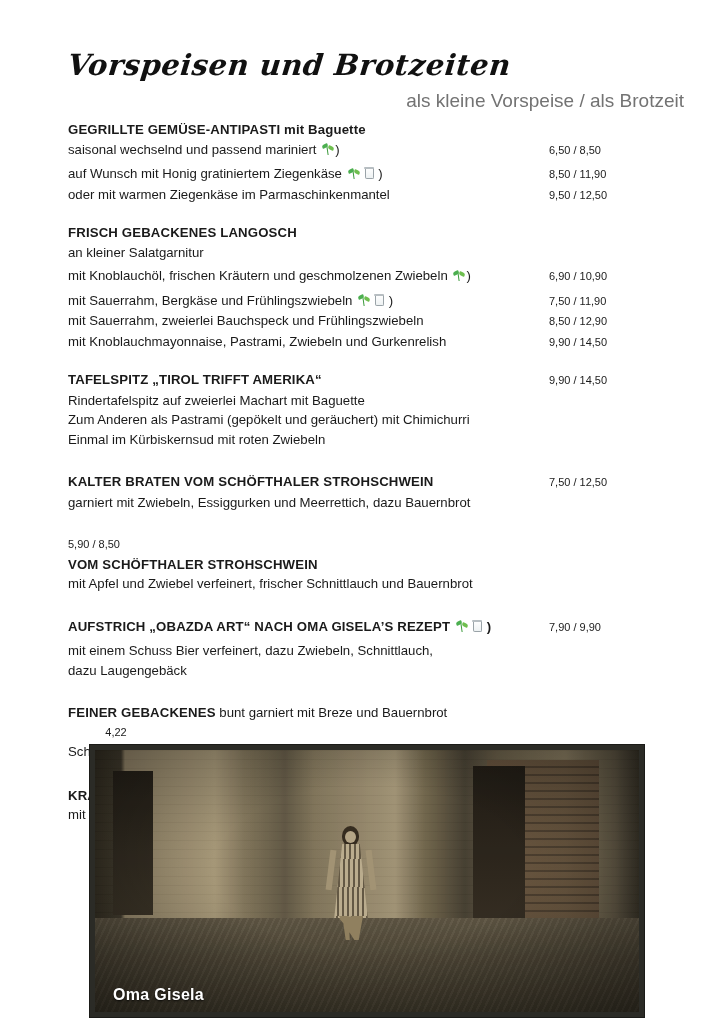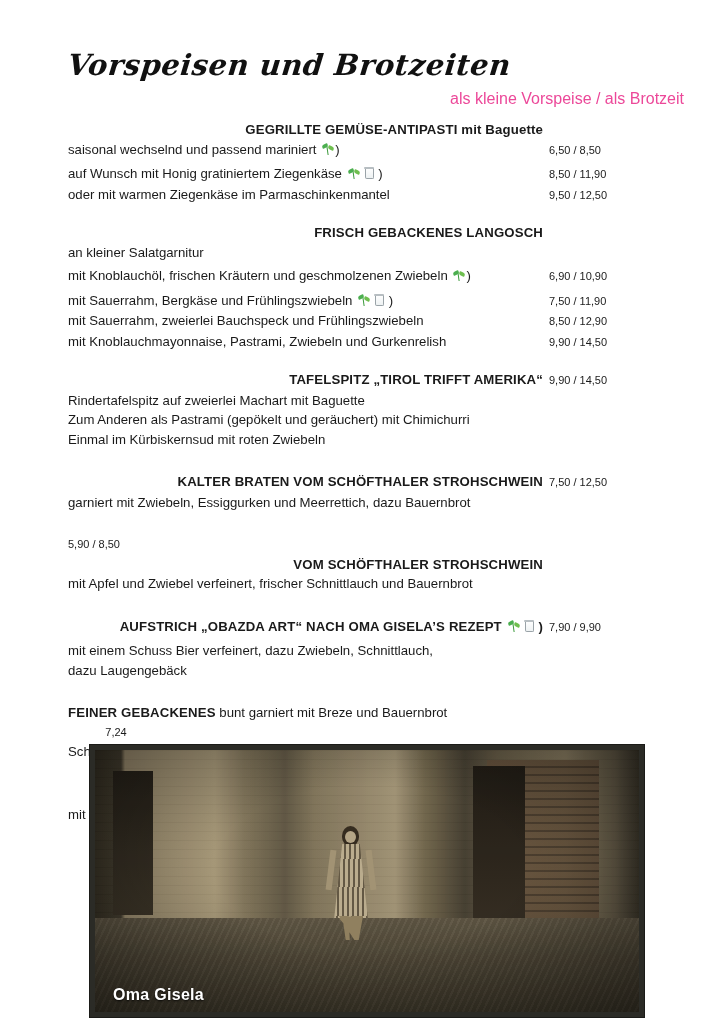--- a/index.html
+++ b/index.html
@@ -30,22 +30,22 @@
     font-weight: bold;
     font-size: 29px;
     letter-spacing: 0.5px;
     color: #111;
     transform: skewX(-6deg);
   }
   .subtitle {
     position: absolute;
     right: 40px;
     top: 90px;
-    font-size: 16px;
-    color: #ec4899;
+    font-size: 19px;
+    color: #737373;
   }
   .menu {
     position: absolute;
     left: 68px;
     top: 120px;
     width: 620px;
   }
   .group {
     position: relative;
     margin-bottom: 9px;
@@ -70,21 +70,20 @@
     width: 120px;
   }
   .row .price.center {
     text-align: center;
     width: 96px;
   }
   .head {
     font-weight: bold;
     font-size: 13.2px;
     letter-spacing: 0.15px;
-    text-align: right;
   }
   .gap-sm { height: 4px; }
   .gap-md { height: 9px; }
   .gap-lg { height: 14px; }
 
   
   .ico {
     display: inline-block;
     vertical-align: -2px;
     margin: 0 1px;
@@ -428,21 +427,21 @@
     </div>
 
     <div class="gap-lg"></div>
 
     <div class="group">
       <div class="row">
         <div class="txt"><span class="head">FEINER GEBACKENES</span><span> bunt garniert mit Breze und Bauernbrot</span></div>
         <div class="price"></div>
       </div>
       <div class="row">
-        <div class="price center">7,24</div>
+        <div class="price center">4,22</div>
       </div>
       <div class="row">
         <div class="txt">Schweizer Art</div>
         <div class="price center">10,90</div>
       </div>
     </div>
 
     <div class="gap-lg"></div>
 
     <div class="group">

